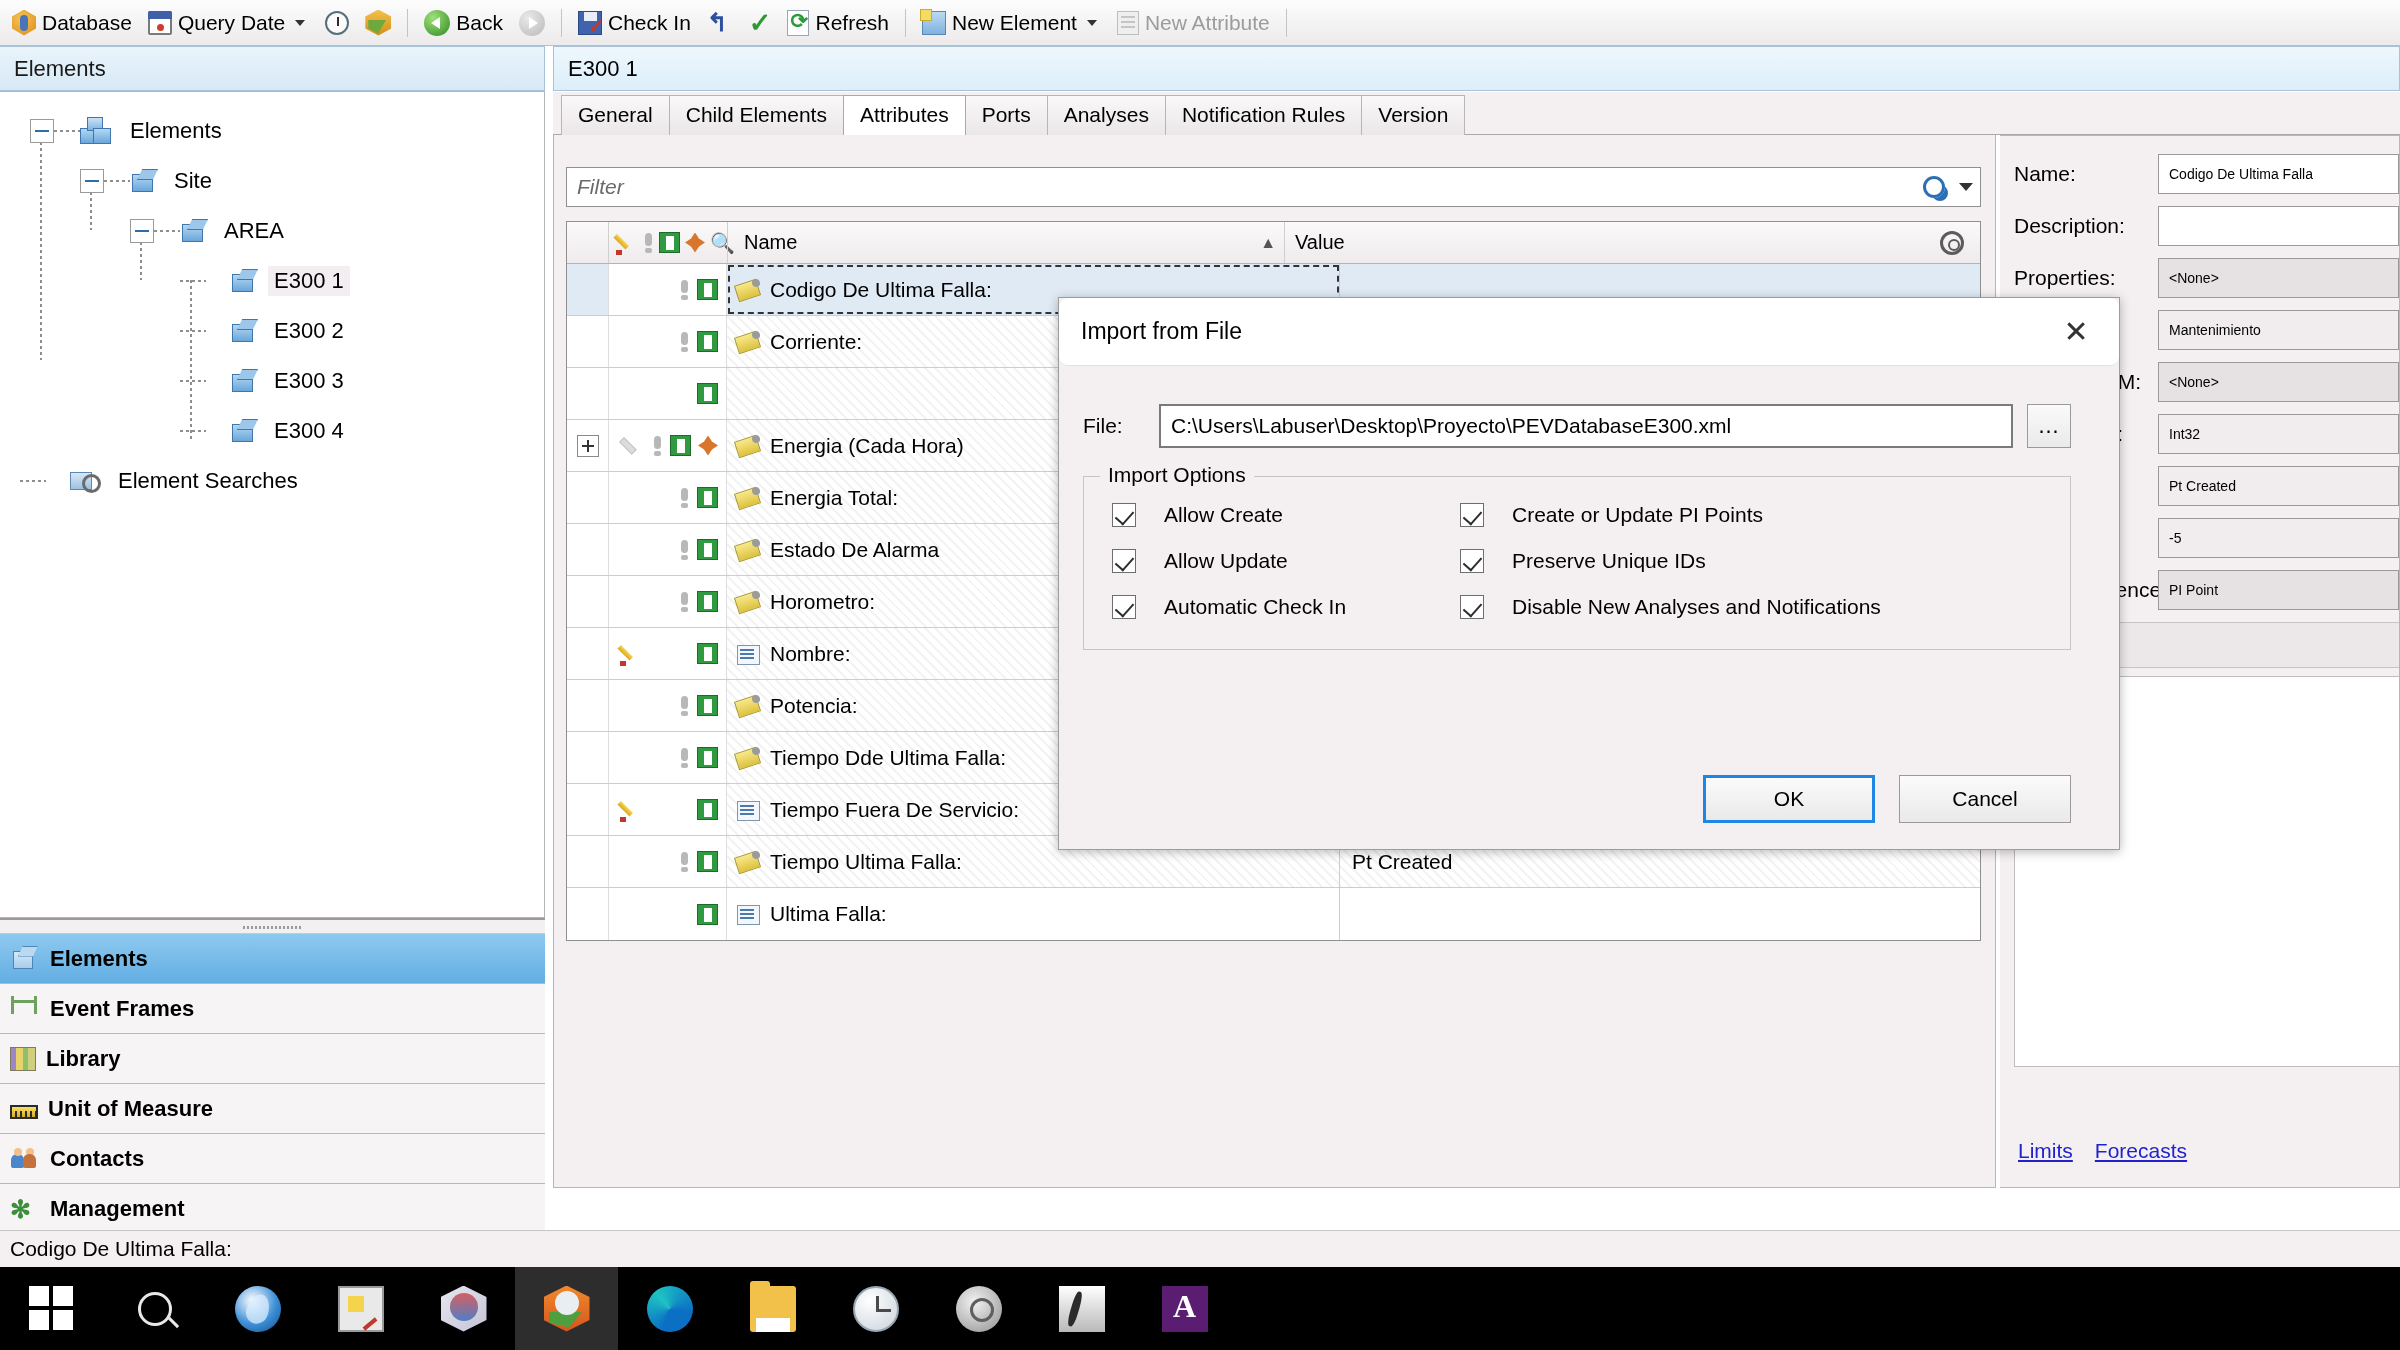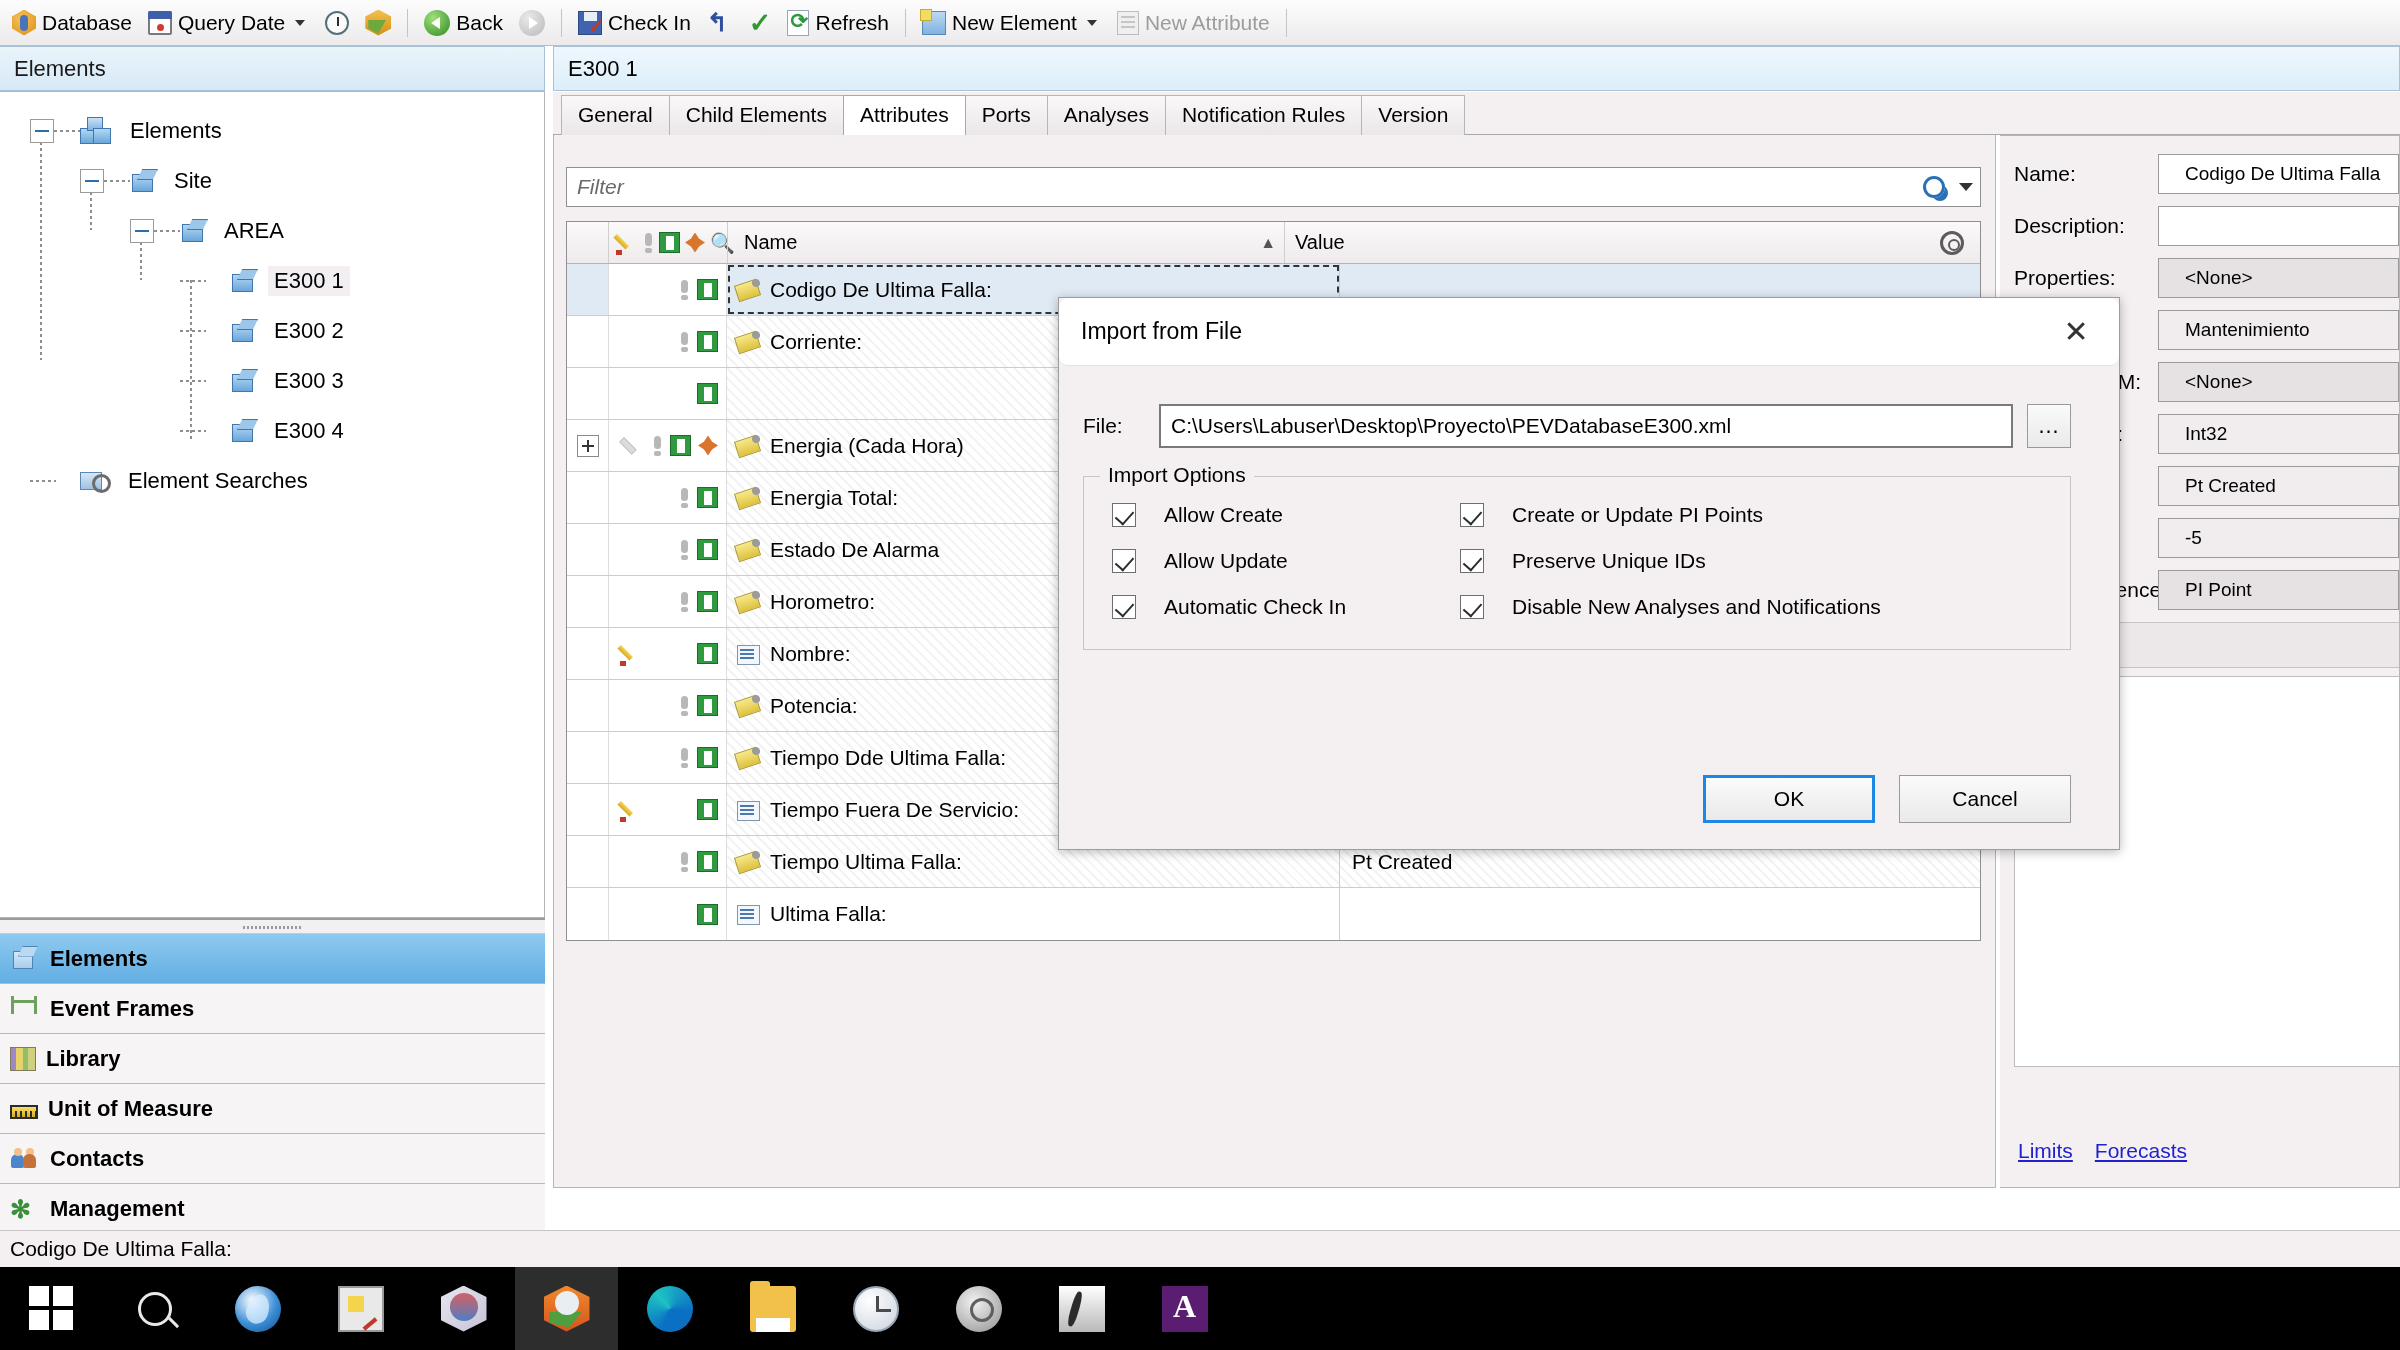--- a/index.html
+++ b/index.html
@@ -175,21 +175,21 @@
   .cfgico{width:26px;height:24px;flex:none;position:relative;}
   .cfgico:before{content:"";position:absolute;left:2px;top:3px;width:21px;height:18px;background:#f3f6fa;border:1px solid #7f96ad;}
   .cfgico:after{content:"";position:absolute;left:5px;top:7px;width:14px;height:2px;background:#4a79ad;box-shadow:0 4px 0 #4a79ad,0 8px 0 #4a79ad;}
 
   
   .right-panel { position:absolute; right:0; top:89px; width:400px; bottom:42px; background:#f4f0f2;
                  border:1px solid #b6b6b6; border-left:none; }
   .prop-row { display:flex; align-items:center; height:52px; padding-left:14px; gap:10px; }
   .prop-lbl { width:134px; font-size:21px; white-space:nowrap; flex:none; }
   .prop-val { flex:1; height:40px; border:1px solid #9a9a9a; background:#fff; display:flex; align-items:center;
-              padding-left:26px; font-size:19px; white-space:nowrap; overflow:hidden; }
+              padding-left:10px; font-size:14px; white-space:nowrap; overflow:hidden; }
   .prop-val.ro { background:#e6e2e4; }
   .prop-val.grayfield { background:#f1edef; }
   .prop-sep { height:46px; background:#ece8ea; border-top:1px solid #c8c4c6; border-bottom:1px solid #c8c4c6; margin-top:6px;}
   .prop-free { padding:10px 0 0 14px; font-size:21px; white-space:nowrap; overflow:hidden; }
   .prop-white { position:absolute; left:14px; right:0; top:540px; bottom:120px; background:#fff; border:1px solid #bdbdbd; border-right:none;}
   .prop-links { position:absolute; left:18px; bottom:24px; display:flex; gap:22px; }
   .prop-links a { color:#2222cc; text-decoration:underline; font-size:21px; }
 
   
   .statusbar { position:absolute; left:0; right:0; bottom:83px; height:37px; background:#f4f0f2;
@@ -363,21 +363,21 @@
           <span style="width:24px;flex:none;"></span>
           <span class="cube"></span>
           <span class="lbl">E300 3</span>
         </div>
         <div class="tnode" style="padding-left:180px;">
           <span class="dots"></span>
           <span style="width:24px;flex:none;"></span>
           <span class="cube"></span>
           <span class="lbl">E300 4</span>
         </div>
-        <div class="tnode" style="padding-left:30px;">
+        <div class="tnode" style="padding-left:20px;">
           <span class="dots"></span>
           <span style="width:24px;flex:none;"></span>
           <span class="srch"></span>
           <span class="lbl">Element Searches</span>
         </div>
       </div>
     </div>
 
     <div class="sidebar-nav">
       <div class="nav-grip"></div>

